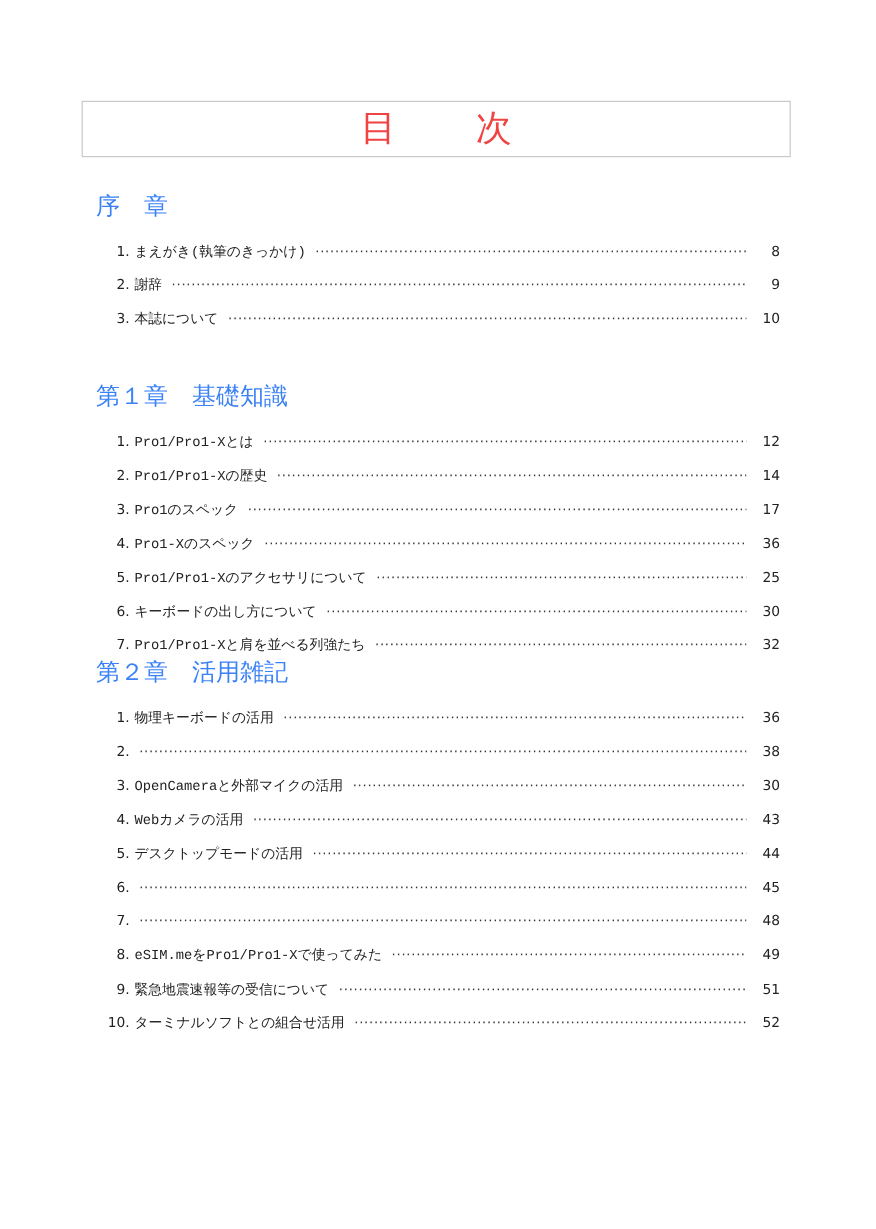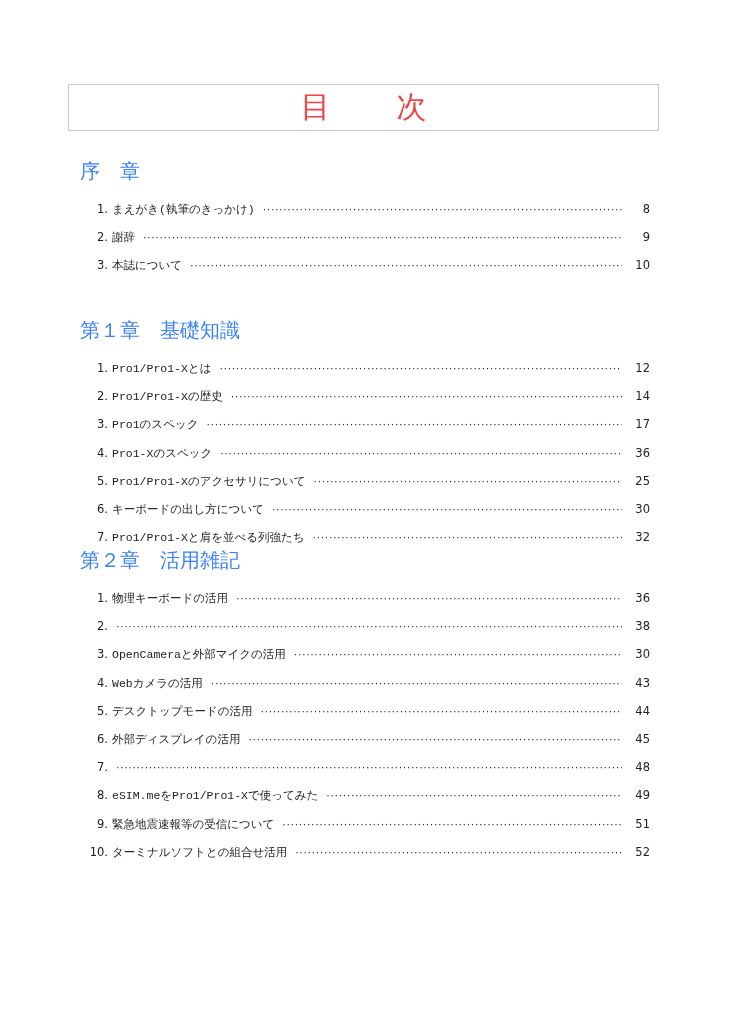--- a/index.html
+++ b/index.html
@@ -195,21 +195,20 @@
       <span class="entry-page">43</span>
     </div>
     <div class="entry">
       <span class="entry-num">5.</span>
       <span class="entry-title">デスクトップモードの活用</span>
       <span class="leader"></span>
       <span class="entry-page">44</span>
     </div>
     <div class="entry">
       <span class="entry-num">6.</span>
-      <span class="entry-title">外部ディスプレイの活用</span>
       <span class="leader"></span>
       <span class="entry-page">45</span>
     </div>
     <div class="entry">
       <span class="entry-num">7.</span>
       <span class="leader"></span>
       <span class="entry-page">48</span>
     </div>
     <div class="entry">
       <span class="entry-num">8.</span>

